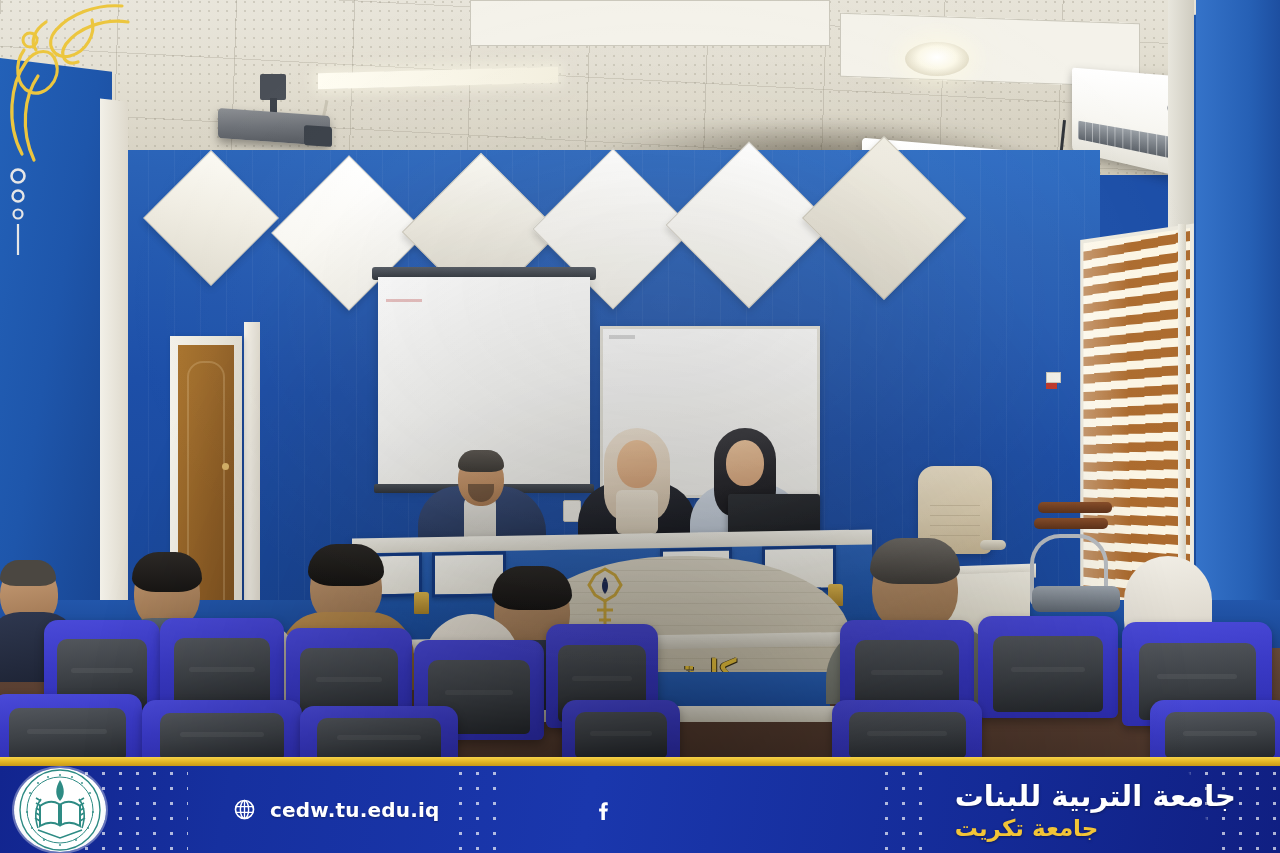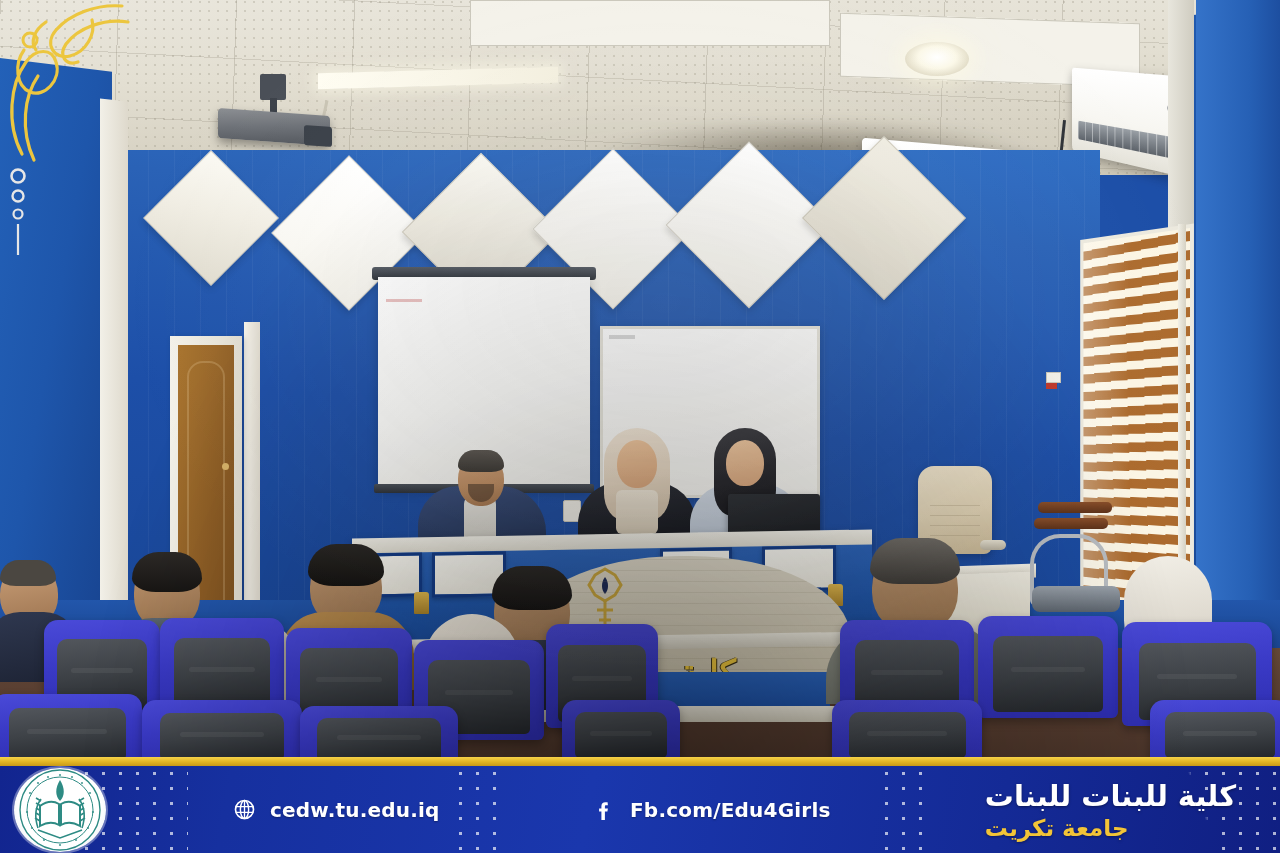--- a/index.html
+++ b/index.html
@@ -780,22 +780,21 @@
     </div>
   </div>
 
   <div class="contact-col social">
     <div class="c-row">
       <span class="c-icon">
         <svg viewBox="0 0 24 24" width="24" height="24" aria-hidden="true">
           <path d="M15.6 4.2 h-2.3 c-2.4 0 -3.9 1.6 -3.9 4 v2.2 H7.1 v3.2 h2.3 V22 h3.5 v-8.4 h2.5 l0.5 -3.2 h-3 V8.6 c0 -0.9 0.3 -1.3 1.2 -1.3 h1.8 z" fill="#ffffff"></path>
         </svg>
       </span>
-      <span class="c-text">Fb.com/Edu4Girls</span>
     </div>
   </div>
 
   <div class="brand">
-    <div class="line1">كلية للبنات للبنات</div>
+    <div class="line1">جامعة التربية للبنات</div>
     <div class="line2">جامعة تكريت</div>
   </div>
 
 </div>
 
 </body></html>

